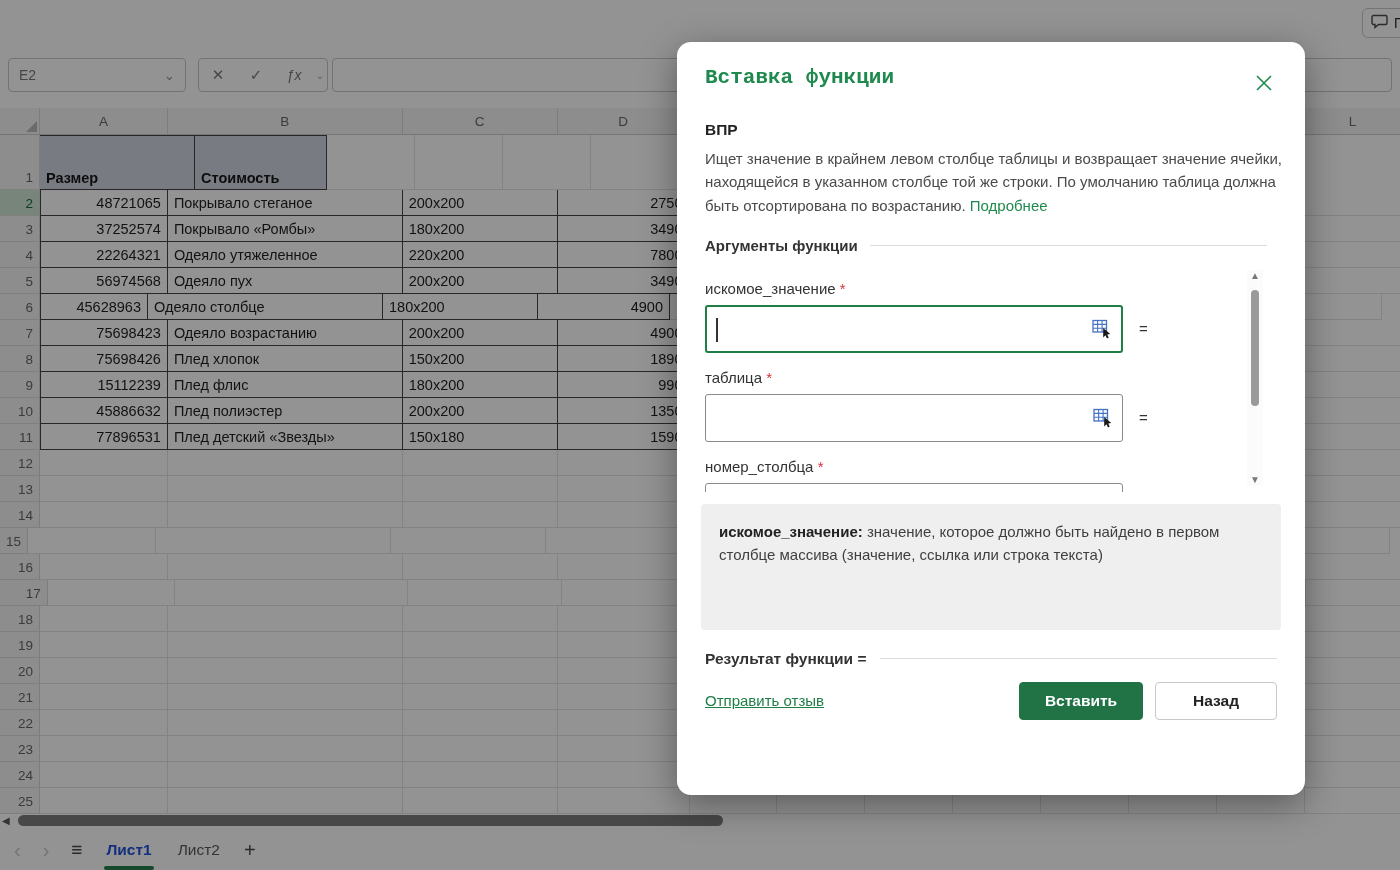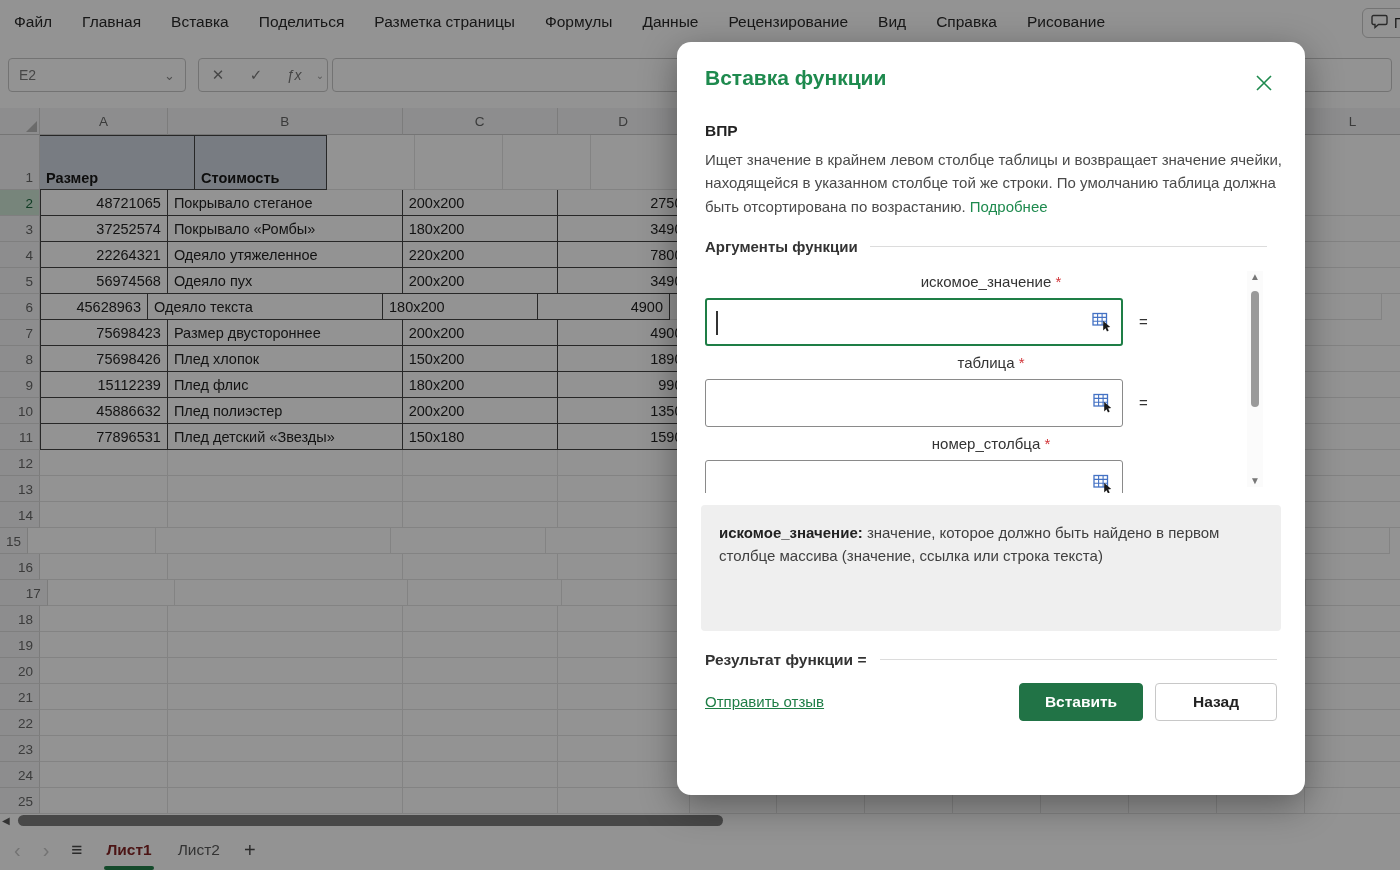--- a/index.html
+++ b/index.html
@@ -57,43 +57,43 @@
   
   .hscroll { position:absolute; left:0; top:814px; width:1400px; height:14px; }
   .hscroll .larr { position:absolute; left:2px; top:1px; font-size:10px; color:#555; }
   .hthumb { position:absolute; left:18px; top:1px; width:705px; height:11px;
     border-radius:6px; background:#7a7a7a; }
   .tabbar { position:absolute; left:0; top:830px; width:1400px; height:40px; background:#fff;
     display:flex; align-items:center; gap:22px; padding:0 14px; }
   .tabbar .nav { color:#c6c6c6; font-size:20px; }
   .tabbar .burger { color:#444; font-size:19px; }
   .tab { position:relative; font-size:15.5px; color:#555; padding:4px 2px; }
-  .tab.active { color:#7f1d1d; font-weight:700; }
+  .tab.active { color:#1d4ed8; font-weight:700; }
   .tab .underline { position:absolute; left:0; right:0; bottom:-7px; height:4px;
     border-radius:2px; background:#1e7e46; }
   .addsheet { font-size:20px; color:#444; }
 
   
   .dim { position:absolute; inset:0; background:rgba(10,10,10,0.44); z-index:50; }
 
   
   .dialog { position:absolute; left:677px; top:42px; width:628px; height:753px; z-index:100;
     background:#fff; border-radius:14px; box-shadow:0 10px 36px rgba(0,0,0,.38);
     padding:24px 28px 0 28px; }
   .dlg-close { position:absolute; top:30px; right:30px; width:22px; height:22px;
     display:flex; align-items:center; justify-content:center; cursor:pointer; }
-  .dlg-title { font-size:21px; font-weight:700; color:#1e8a4e; }
+  .dlg-title { font-size:21px; font-weight:700; color:#1e8a4e;font-family:Liberation Mono, monospace; }
   .fn-name { margin-top:32px; font-size:15.5px; font-weight:700; color:#222; }
   .fn-desc { margin-top:8px; width:578px; font-size:15px; line-height:1.55; color:#4a4a4a; }
   .fn-desc a { color:#1e8a4e; text-decoration:none; }
   .sect { margin-top:20px; display:flex; align-items:center; gap:12px;
     font-size:15px; font-weight:700; color:#333; }
   .sect .rule { flex:1; border-top:1px solid #dcdcdc; margin-right:10px; }
   .args { position:relative; margin-top:10px; height:228px; overflow:hidden; }
-  .flabel { margin-top:8px; font-size:15px; color:#333;text-align:center; }
+  .flabel { margin-top:16px; font-size:15px; color:#333; }
   .flabel .req { color:#d13438; }
   .frow { display:flex; align-items:center; gap:16px; margin-top:8px; }
   .finput { position:relative; width:418px; height:48px; background:#fff;
     border:1px solid #8a8a8a; border-radius:3px; }
   .finput.focus { border:2px solid #1e7e46; }
   .caret { position:absolute; left:9px; top:11px; width:1.5px; height:24px; background:#333; }
   .rpick { position:absolute; right:9px; top:50%; transform:translateY(-50%); width:20px; height:20px; }
   .eq { font-size:15px; color:#333; }
   .vscroll { position:absolute; right:14px; top:6px; bottom:6px; width:16px;
     background:#fbfbfb; display:flex; flex-direction:column; align-items:center; }
@@ -113,33 +113,20 @@
   .btn { height:38px; border-radius:4px; font-size:15.5px; font-weight:700;
     display:flex; align-items:center; justify-content:center; cursor:pointer; }
   .btn.primary { width:124px; background:#217346; color:#fff; border:1px solid #217346; }
   .btn.secondary { width:122px; background:#fff; color:#222; border:1px solid #c8c8c8; }
 </style>
 </head>
 <body>
 
 <div class="app">
 
-  <nav class="menubar">
-      <span class="mi">Файл</span>
-      <span class="mi">Главная</span>
-      <span class="mi">Вставка</span>
-      <span class="mi">Поделиться</span>
-      <span class="mi">Разметка страницы</span>
-      <span class="mi">Формулы</span>
-      <span class="mi">Данные</span>
-      <span class="mi">Рецензирование</span>
-      <span class="mi">Вид</span>
-      <span class="mi">Справка</span>
-      <span class="mi">Рисование</span>
-    </nav>
   <div class="comment-btn">
     <span>
       <svg width="17" height="17" viewBox="0 0 17 17">
           <path d="M2.5 2.5 h12 a1.5 1.5 0 0 1 1.5 1.5 v6 a1.5 1.5 0 0 1 -1.5 1.5 h-7 l-3.5 3 v-3 h-1.5 a1.5 1.5 0 0 1 -1.5 -1.5 v-6 a1.5 1.5 0 0 1 1.5 -1.5 z" fill="none" stroke="#444" stroke-width="1.4"></path>
         </svg>
     </span>
     <span>П</span>
   </div>
 
   <div class="fbar">
@@ -243,36 +230,36 @@
         <div class="cell" style="width:88px"></div>
         <div class="cell" style="width:88px"></div>
         <div class="cell" style="width:88px"></div>
         <div class="cell" style="width:88px"></div>
         <div class="cell" style="width:88px"></div>
         <div class="cell" style="width:96px"></div>
       </div>
       <div class="grow" style="height:26px">
         <div class="rh" style="width:40px">6</div>
         <div class="cell td bl num" style="width:108px">45628963</div>
-        <div class="cell td" style="width:235px">Одеяло текста</div>
+        <div class="cell td" style="width:235px">Одеяло столбце</div>
         <div class="cell td" style="width:155px">180x200</div>
         <div class="cell td num" style="width:132px">4900</div>
         <div class="cell" style="width:88px"></div>
         <div class="cell" style="width:88px"></div>
         <div class="cell" style="width:88px"></div>
         <div class="cell" style="width:88px"></div>
         <div class="cell" style="width:88px"></div>
         <div class="cell" style="width:88px"></div>
         <div class="cell" style="width:88px"></div>
         <div class="cell" style="width:96px"></div>
       </div>
       <div class="grow" style="height:26px">
         <div class="rh" style="width:40px">7</div>
         <div class="cell td bl num" style="width:128px">75698423</div>
-        <div class="cell td" style="width:235px">Размер двустороннее</div>
+        <div class="cell td" style="width:235px">Одеяло возрастанию</div>
         <div class="cell td" style="width:155px">200x200</div>
         <div class="cell td num" style="width:132px">4900</div>
         <div class="cell" style="width:88px"></div>
         <div class="cell" style="width:88px"></div>
         <div class="cell" style="width:88px"></div>
         <div class="cell" style="width:88px"></div>
         <div class="cell" style="width:88px"></div>
         <div class="cell" style="width:88px"></div>
         <div class="cell" style="width:88px"></div>
         <div class="cell" style="width:96px"></div>

